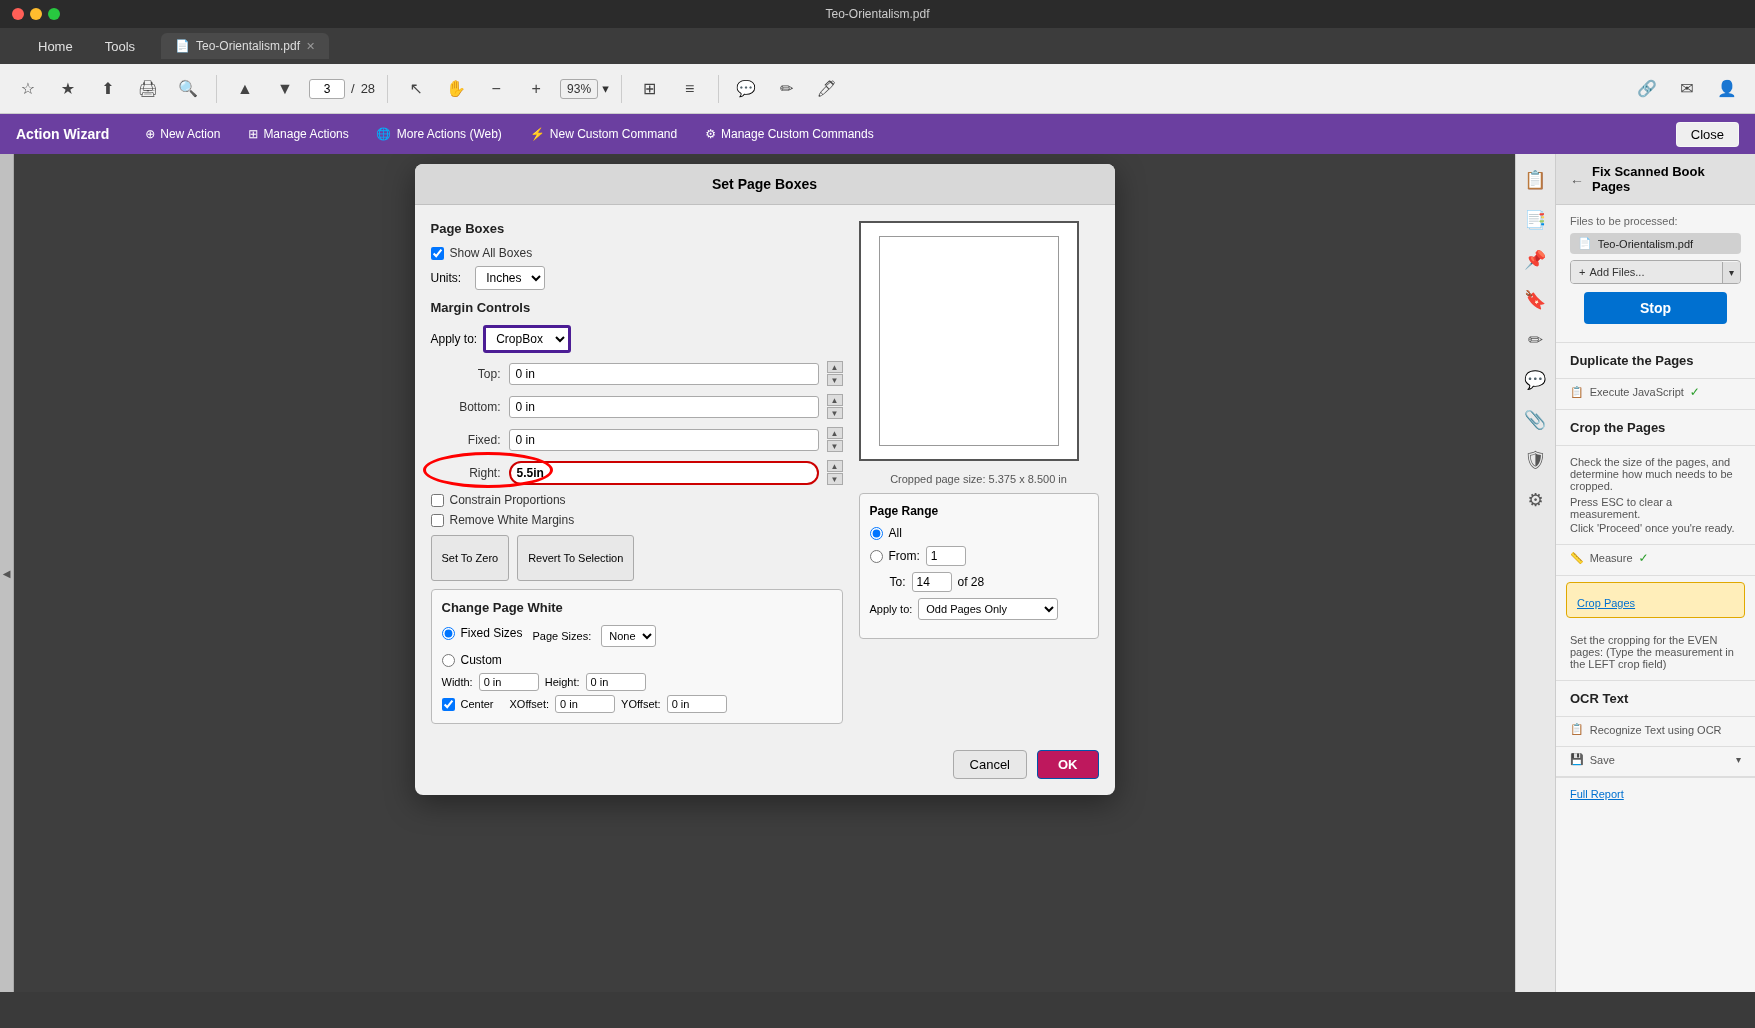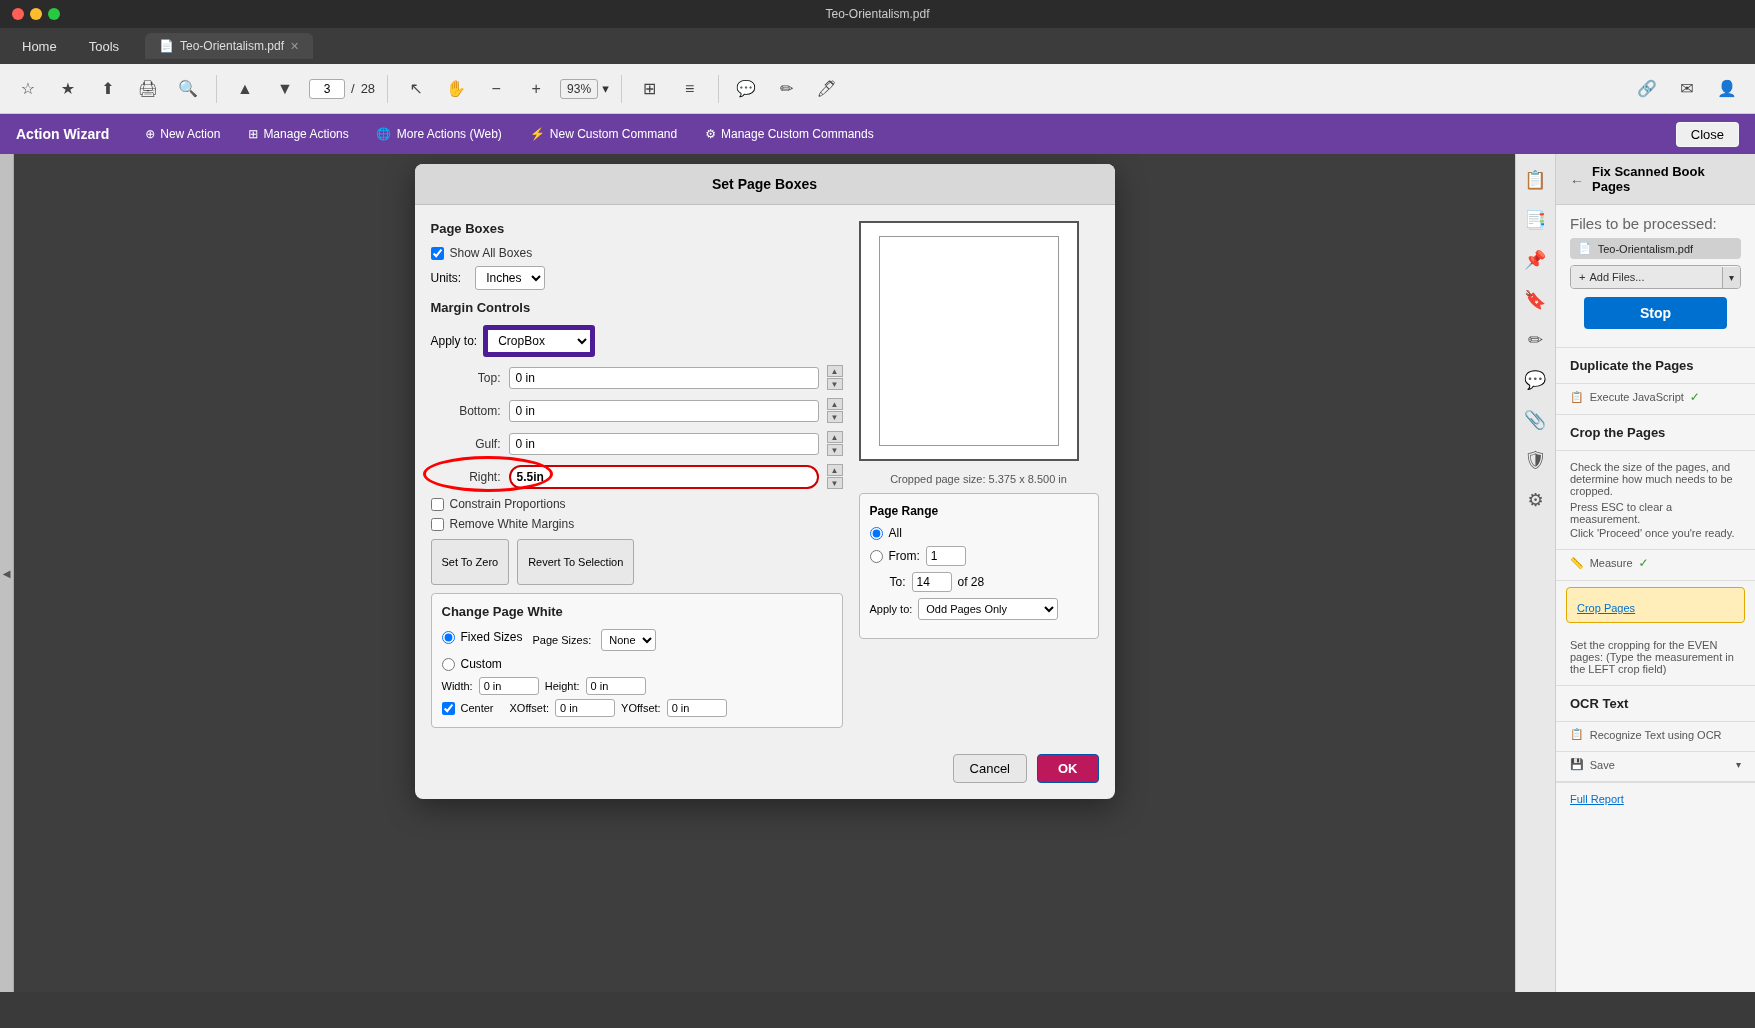--- a/index.html
+++ b/index.html
@@ -30,21 +30,21 @@
     .btn-close { background: #ff5f57; }
     .btn-min { background: #febc2e; }
     .btn-max { background: #28c840; }
 
     
     .menu-bar {
       background: #3c3c3c;
       height: 36px;
       display: flex;
       align-items: center;
-      padding: 0 16px;
+      padding: 0 32px;
       gap: 20px;
       color: #e0e0e0;
       font-size: 13px;
     }
     .menu-item { cursor: pointer; padding: 4px 6px; border-radius: 4px; }
     .tab {
       background: #4a4a4a;
       color: #ddd;
       padding: 6px 14px;
       border-radius: 6px 6px 0 0;
@@ -219,21 +219,21 @@
       border-bottom: 1px solid #ccc;
     }
     .sidebar-back { cursor: pointer; color: #555; font-size: 14px; }
     .sidebar-section {
       padding: 10px 14px;
       border-bottom: 1px solid #ddd;
       font-size: 12px;
       color: #333;
     }
     .sidebar-section-label {
-      font-size: 15px;
+      font-size: 11px;
       color: #666;
       margin-bottom: 6px;
     }
     .sidebar-file {
       display: flex;
       align-items: center;
       gap: 6px;
       background: #d0d0d0;
       padding: 4px 8px;
       border-radius: 4px;
@@ -410,26 +410,26 @@
       color: #333;
     }
     .units-select {
       border: 1px solid #aaa;
       border-radius: 3px;
       padding: 3px 6px;
       font-size: 12px;
       background: #fff;
     }
     .apply-select {
-      border: 5px solid #4c1d95;
+      border: 3px solid #4c1d95;
       border-radius: 3px;
       padding: 3px 6px;
       font-size: 12px;
       background: #fff;
-      width: 112px;
+      width: 88px;
     }
     .preview-box {
       border: 2px solid #555;
       background: #fff;
       width: 220px;
       height: 240px;
       display: flex;
       align-items: center;
       justify-content: center;
       position: relative;
@@ -696,21 +696,21 @@
             </div>
             <div class="form-row">
               <span class="form-label">Bottom:</span>
               <input class="form-input" value="0 in" style="">
               <div class="stepper">
                 <div class="stepper-btn">▲</div>
                 <div class="stepper-btn">▼</div>
               </div>
             </div>
             <div class="form-row">
-              <span class="form-label">Gulf:</span>
+              <span class="form-label">Fixed:</span>
               <input class="form-input" value="0 in" style="">
               <div class="stepper">
                 <div class="stepper-btn">▲</div>
                 <div class="stepper-btn">▼</div>
               </div>
             </div>
             <div class="form-row" style="position:relative;">
               <span class="form-label">Right:</span>
               <input class="form-input highlighted" value="5.5in" style="border: 2px solid rgb(204, 0, 0); border-radius: 12px;">
               <div class="stepper">

